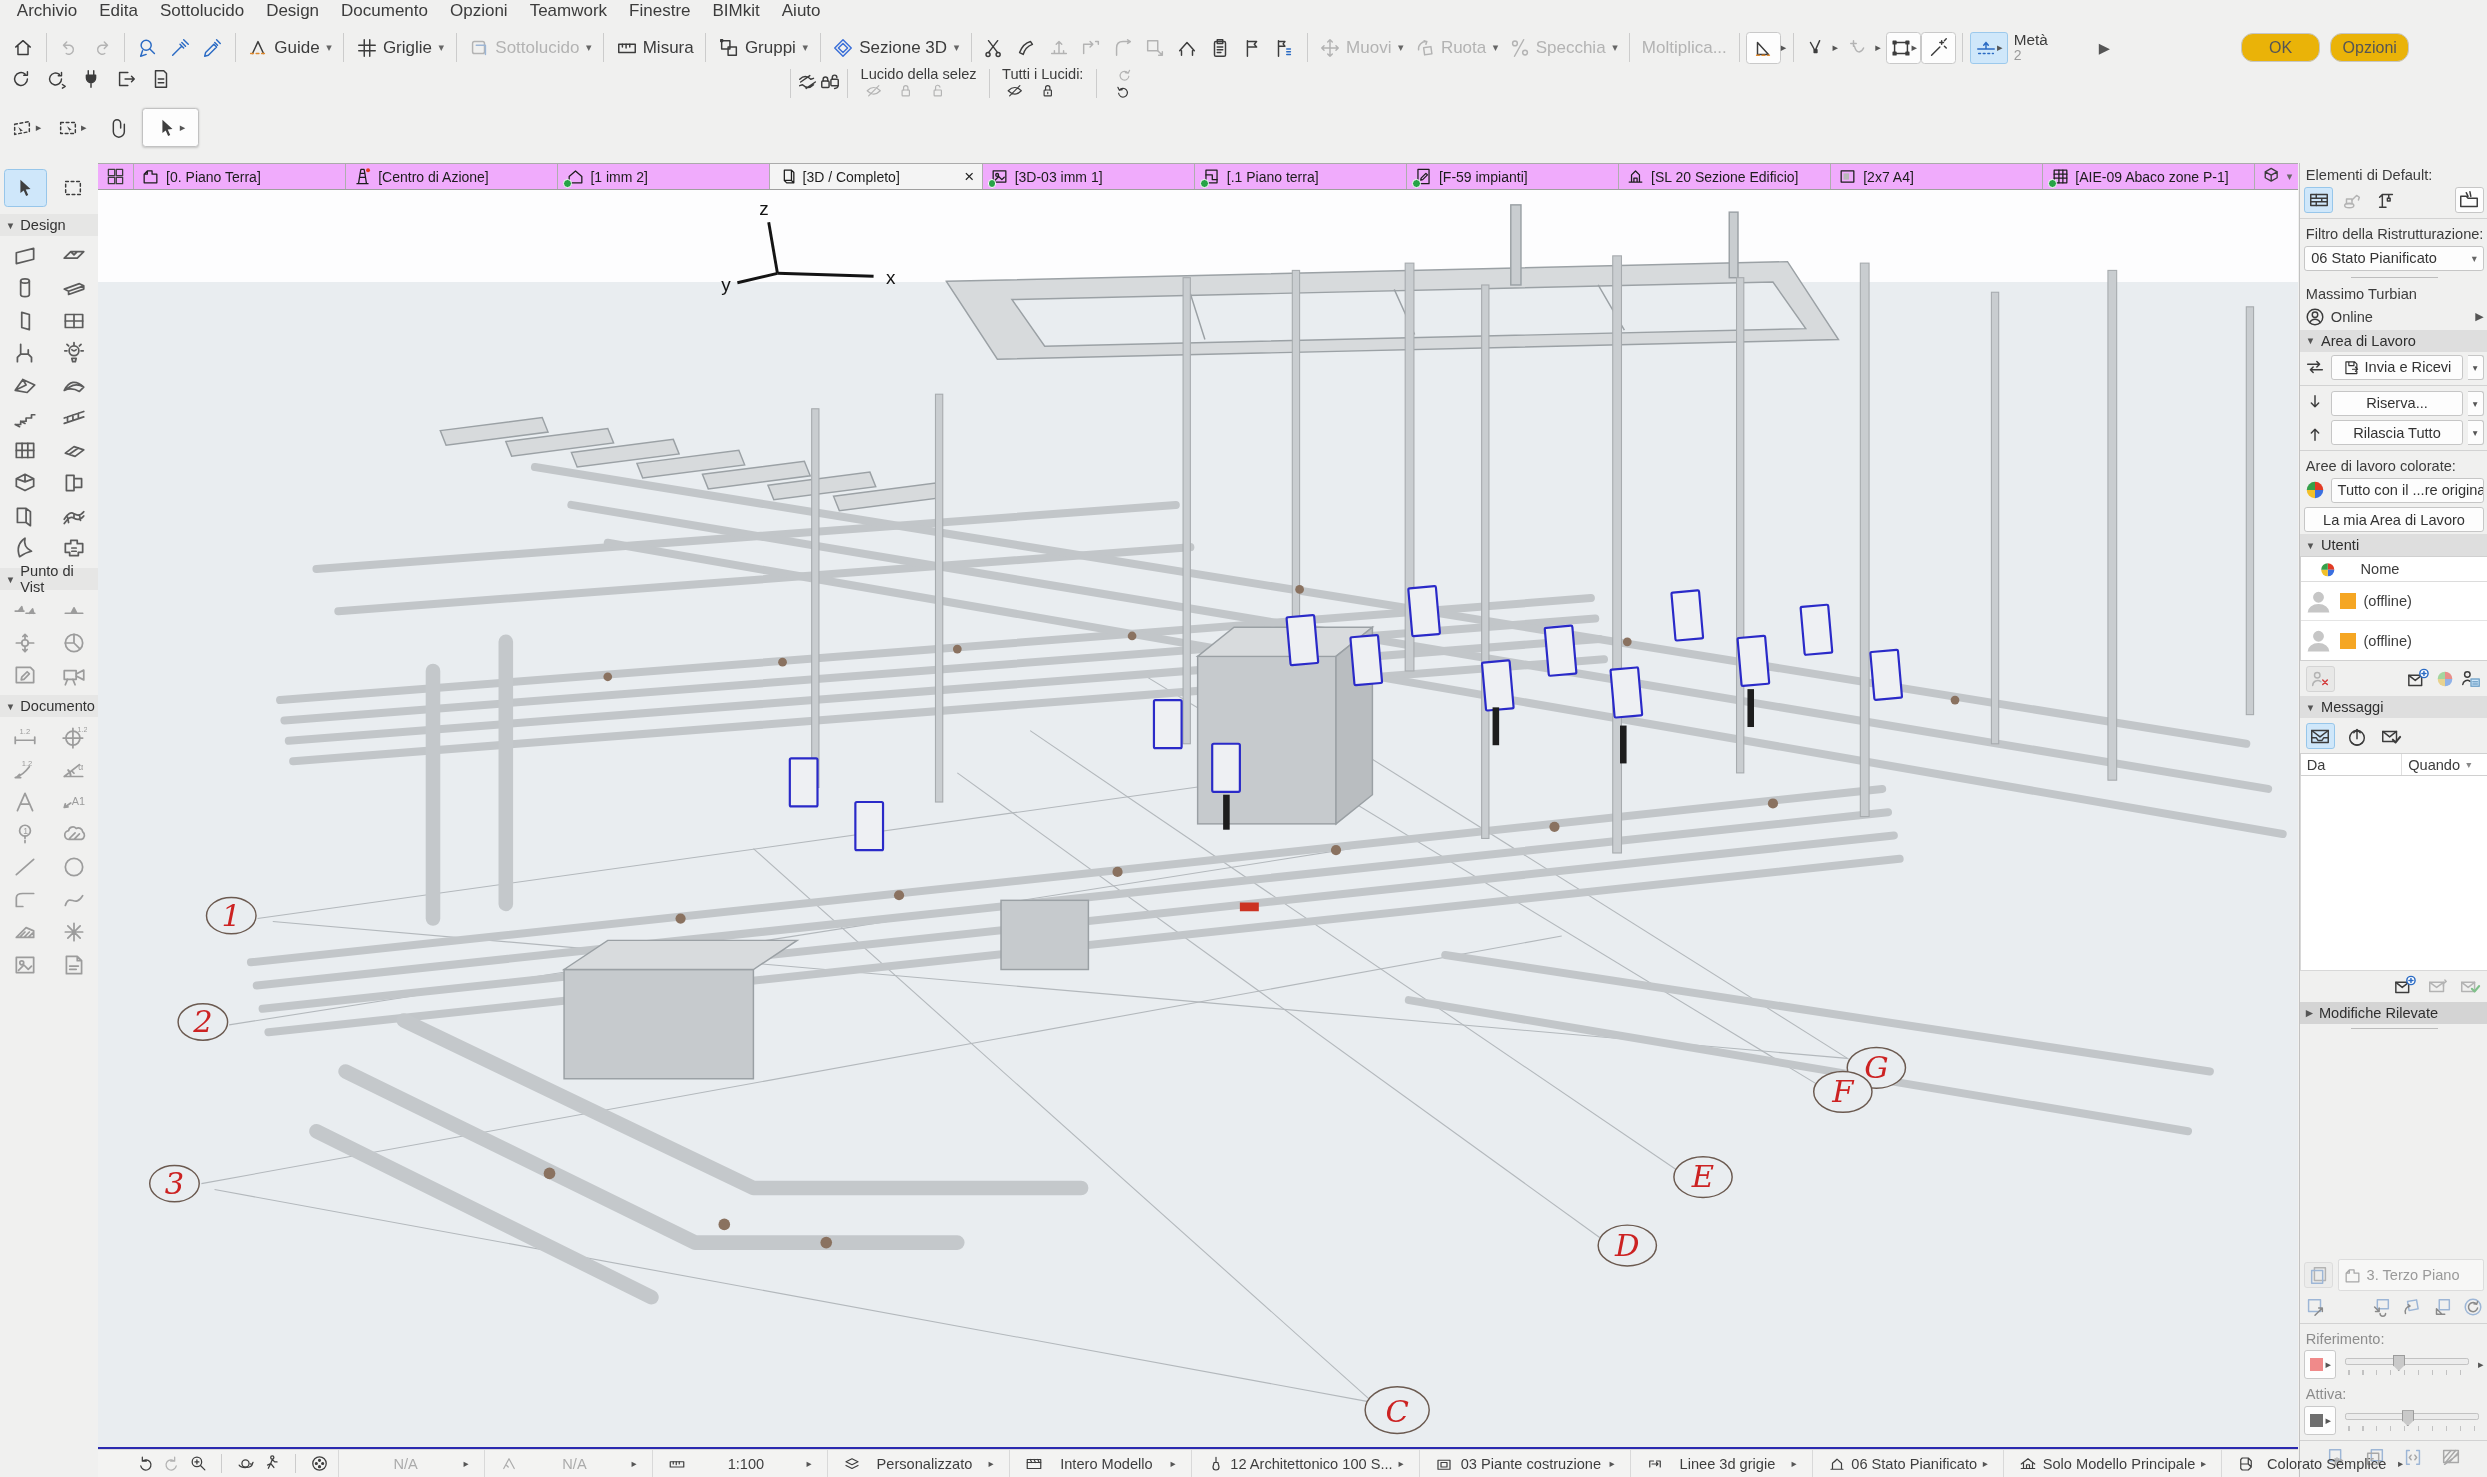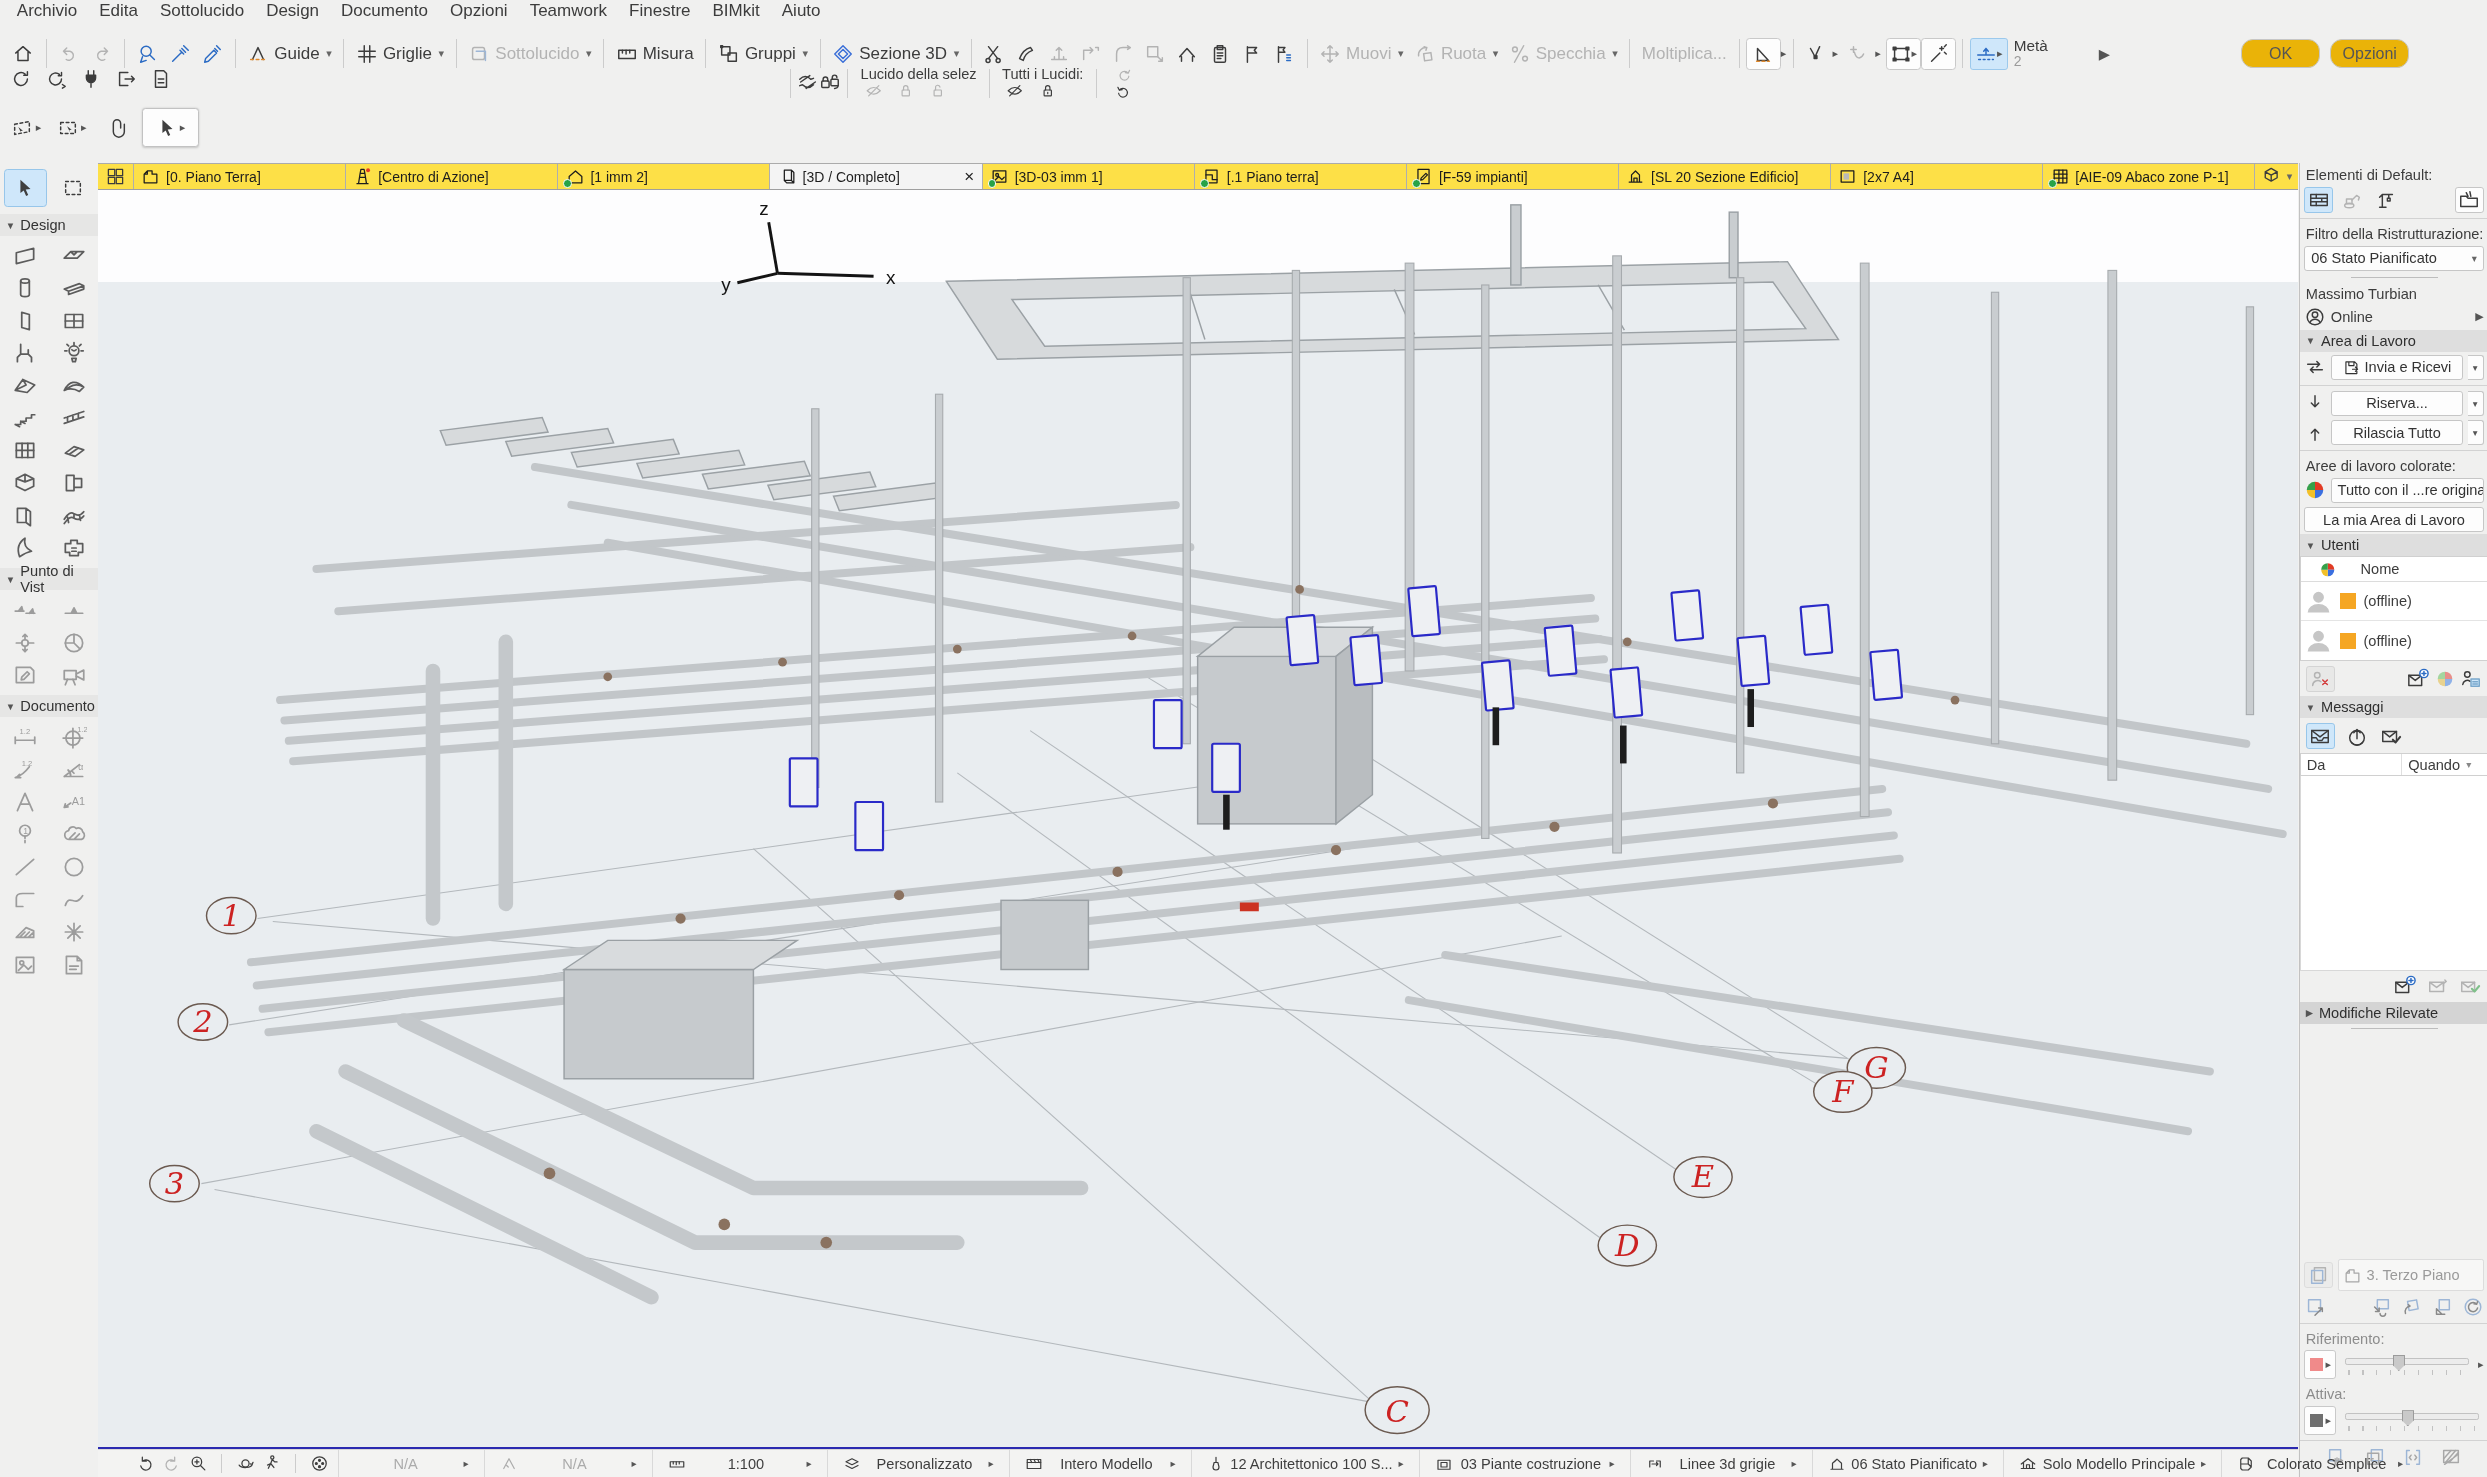--- a/index.html
+++ b/index.html
@@ -7,21 +7,21 @@
 body{font-family:"Liberation Sans",sans-serif;background:#f0f0ef;color:#3c3c3c;overflow:hidden}
 #root{position:relative;width:2487px;height:1477px;background:#f0f0ef}
 .ic{fill:none;stroke:currentColor;stroke-width:1.6;stroke-linecap:round;stroke-linejoin:round;flex:none;width:22px;height:22px}
 .dim{color:#b3b3b3}
 .blue{color:#2b6bc4}
 .sep{width:0.7px;height:29px;background:#cccccc;margin:0 6.6px;flex:none}
 
 .menubar{position:absolute;left:0;top:0;width:2487px;height:22px;display:flex;align-items:center;padding-left:5.8px;font-size:17px}
 .menu-item{padding:0 11px;white-space:nowrap}
 
-.tb1{position:absolute;left:0;top:34px;width:2487px;height:39px;display:flex;align-items:center;padding:0 7.3px;font-size:17px}
+.tb1{position:absolute;left:0;top:28px;width:2487px;height:39px;display:flex;align-items:center;padding:0 7.3px;font-size:17px}
 .tbtn{display:flex;align-items:center;gap:5.1px;padding:1.5px 5.1px;border-radius:2.9px;white-space:nowrap;flex:none}
 .dd{font-size:11px;color:#666;margin-left:1.5px}
 .okbtn{background:#eab308;border:0.7px solid #c6c6c6;border-radius:12px;min-width:79px;height:29px;display:flex;align-items:center;justify-content:center;font-size:16px;color:#555;flex:none}
 .snapbtn{background:#cfe7fa;border:0.7px solid #9cc9ec;border-radius:2.9px;height:32px;display:flex;align-items:center;padding:0 4.4px;flex:none}
 .snaptxt{display:flex;flex-direction:column;line-height:1.05;font-size:15.3px;margin-left:5.8px}
 .snaptxt .v{color:#9b9b9b;font-size:14px}
 .sqbtn{background:#fdfdfd;border:0.7px solid #c9c9c9;border-radius:3.6px;height:32px;min-width:35px;display:flex;align-items:center;justify-content:center;flex:none}
 
 .tb2{position:absolute;left:0;top:61px;width:2051px;height:44px}
 .tb2-left{position:absolute;left:10.2px;top:7.3px;display:flex;gap:13px;align-items:center}
@@ -31,21 +31,21 @@
 .lay-icons{display:flex;gap:14.6px;padding-left:4.4px}
 .lay-icons .ic{width:17.5px;height:17.5px}
 .undo-col{display:flex;flex-direction:column;gap:0;padding-left:11.7px}
 .undo-col .ic{width:17.5px;height:17.5px}
 
 .tb3{position:absolute;left:0;top:105px;width:2487px;height:45px;display:flex;align-items:center;padding-left:5.8px;gap:4.4px}
 .t3btn{height:34px;min-width:41px;display:flex;align-items:center;justify-content:center;gap:2.2px;border-radius:3.6px;flex:none}
 .t3btn.raised{background:#fdfdfd;border:0.7px solid #c2c2c2;box-shadow:0 0.7px 2.2px rgba(0,0,0,.18);height:39px;min-width:57px}
 .flyarr{font-size:11px;color:#555}
 
-.tabbar{position:absolute;left:98px;top:163px;width:2200px;height:27px;background:#fde047;display:flex;border-top:0.7px solid #ababab;border-bottom:0.7px solid #9f9f9f}
+.tabbar{position:absolute;left:98px;top:163px;width:2200px;height:27px;background:#f0abfc;display:flex;border-top:0.7px solid #ababab;border-bottom:0.7px solid #9f9f9f}
 .tab-corner{width:36px;display:flex;align-items:center;justify-content:center;border-right:0.7px solid #aeaeae;flex:none}
 .tab{flex:1 1 0;max-width:218px;display:flex;align-items:center;gap:5.8px;padding:0 7.3px;border-right:0.7px solid #aeaeae;font-size:14px;color:#1d1d1d;overflow:hidden;white-space:nowrap}
 .tab.active{background:#f4f4f4}
 .tico{position:relative;flex:none;width:19px;height:19px}
 .tico .ic{width:19px;height:19px}
 .gdot{position:absolute;left:-2.2px;bottom:-1.5px;width:8.7px;height:8.7px;border-radius:50%;background:#27a347;border:0.7px solid #fff}
 .tab-close{margin-left:auto;font-size:17px;color:#222;flex:none}
 .tabbar-right{margin-left:auto;display:flex;align-items:center;gap:3.6px;padding:0 5.8px;flex:none}
 
 .toolbox{position:absolute;left:0;top:163px;width:98px;height:1285px;background:#f0f0ef;display:flex;flex-direction:column;overflow:hidden}

